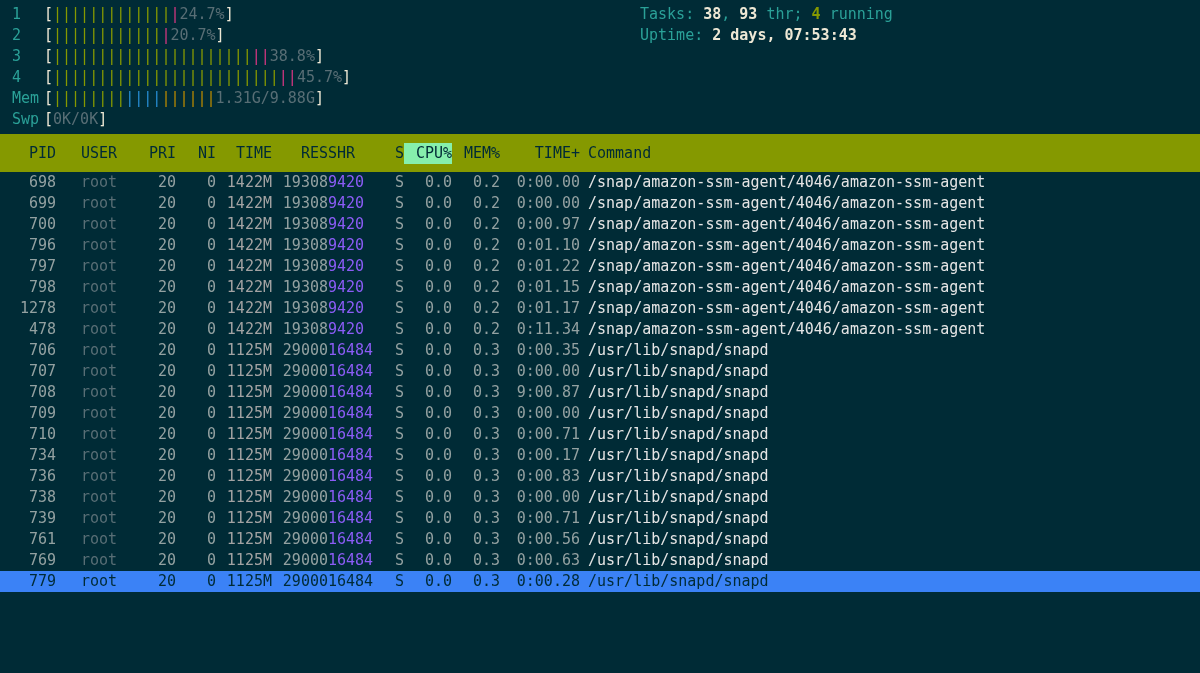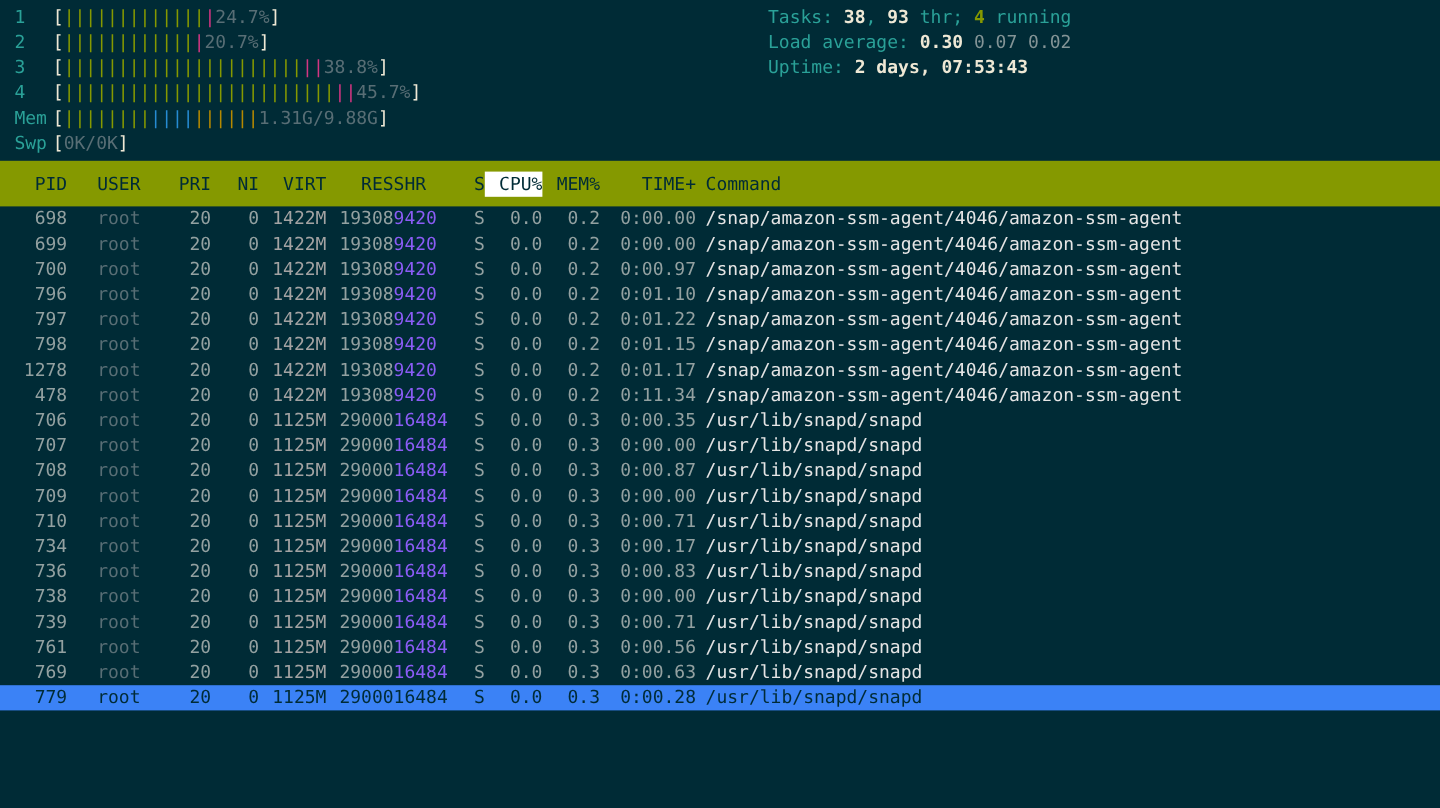--- a/index.html
+++ b/index.html
@@ -33,21 +33,21 @@
   .summary .row { white-space: pre; }
 
   .header {
     background: #859900;
     color: #002b36;
     display: flex;
     margin-top: 4px;
     height: 38px;
     align-items: center;
   }
-  .header .hl { background: #ffffff; }
+  .header .hl { background: #86efac; }
   .col-pid   { width: 56px; text-align: right; }
   .col-user  { width: 80px; text-align: center; padding-left: 6px; }
   .col-pri   { width: 40px; text-align: right; }
   .col-ni    { width: 40px; text-align: right; }
   .col-virt  { width: 56px; text-align: right; }
   .col-res   { width: 56px; text-align: right; }
   .col-shr   { width: 56px; text-align: left; }
   .col-s     { width: 20px; text-align: right; }
   .col-cpu   { width: 48px; text-align: right; }
   .col-mem   { width: 48px; text-align: right; }
@@ -134,37 +134,31 @@
   <div class="row">
     <span class="cyan">Tasks: </span>
     <span class="white bold">38</span>
     <span class="cyan">, </span>
     <span class="white bold">93</span>
     <span class="cyan"> thr; </span>
     <span class="green bold">4</span>
     <span class="cyan"> running</span>
   </div>
   <div class="row">
-    <span class="cyan">Load average: </span>
-    <span class="white bold">0.30</span><span> </span>
-    <span class="dim">0.07</span><span> </span>
-    <span class="dim">0.02</span>
-  </div>
-  <div class="row">
     <span class="cyan">Uptime: </span>
     <span class="white bold">2 days, 07:53:43</span>
   </div>
 </div>
 
 <div class="header">
   <span class="col-pid">PID</span>
   <span class="col-user">USER</span>
   <span class="col-pri">PRI</span>
   <span class="col-ni">NI</span>
-  <span class="col-virt">VIRT</span>
+  <span class="col-virt">TIME</span>
   <span class="col-res">RES</span>
   <span class="col-shr">SHR</span>
   <span class="col-s">S</span>
   <span class="col-cpu hl"> <span>CPU%</span></span>
   <span class="col-mem">MEM%</span>
   <span class="col-time">TIME+</span>
   <span class="col-cmd">Command</span>
 </div>
 
 <div id="process-list">
@@ -312,21 +306,21 @@
       <span class="col-pid">708</span>
       <span class="col-user">root</span>
       <span class="col-pri">20</span>
       <span class="col-ni">0</span>
       <span class="col-virt">1125M</span>
       <span class="col-res">29000</span>
       <span class="col-shr">16484</span>
       <span class="col-s">S</span>
       <span class="col-cpu">0.0</span>
       <span class="col-mem">0.3</span>
-      <span class="col-time">0:00.87</span>
+      <span class="col-time">9:00.87</span>
       <span class="col-cmd">/usr/lib/snapd/snapd</span>
     </div>
     <div class="proc-row">
       <span class="col-pid">709</span>
       <span class="col-user">root</span>
       <span class="col-pri">20</span>
       <span class="col-ni">0</span>
       <span class="col-virt">1125M</span>
       <span class="col-res">29000</span>
       <span class="col-shr">16484</span>

